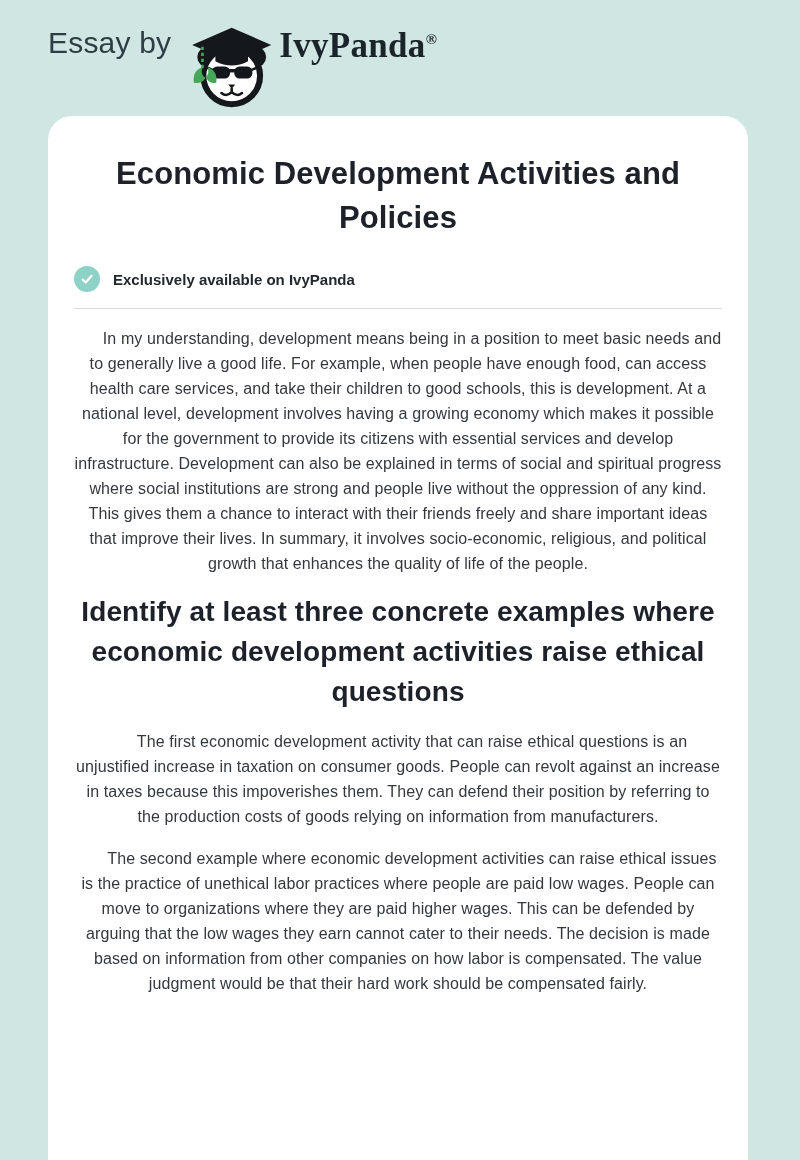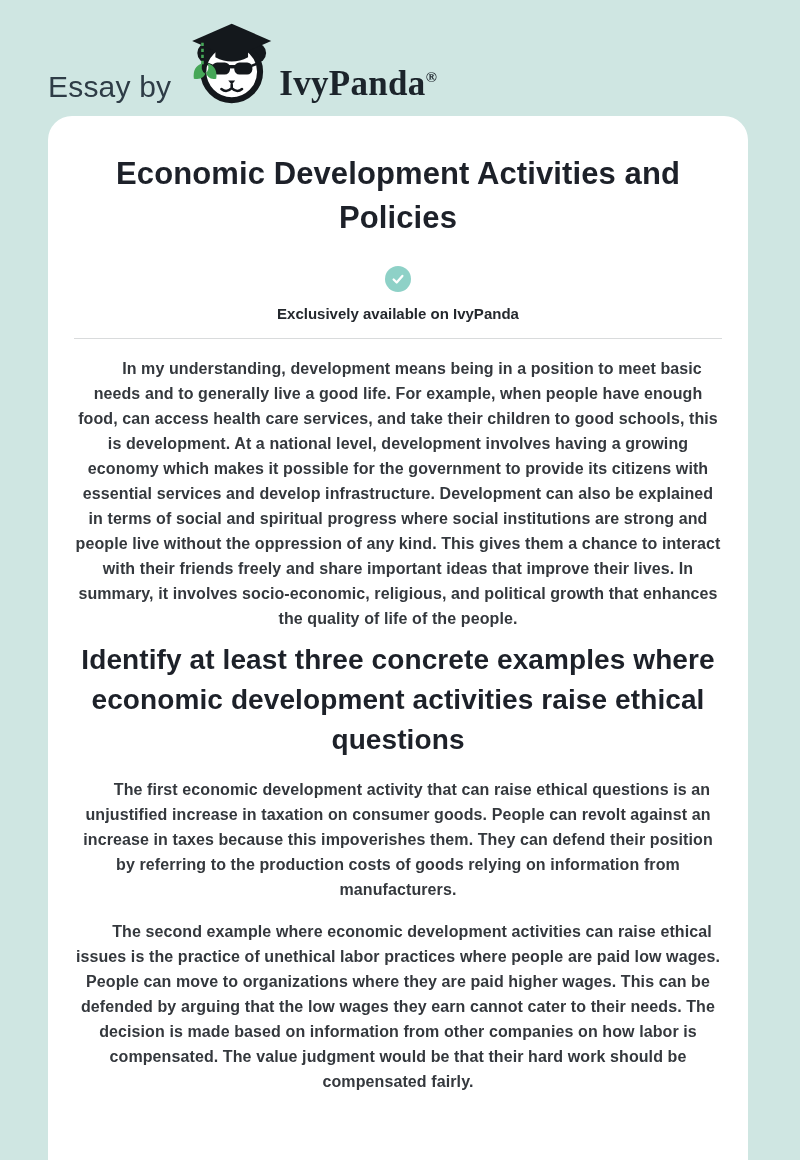--- a/index.html
+++ b/index.html
@@ -6,21 +6,21 @@
   html,body { width:800px; }
   body {
     height:1160px;
     background:#cfe6e2;
     font-family:"Liberation Sans", sans-serif;
     overflow:hidden;
   }
   
   .header {
     display:flex;
-    align-items:flex-end;
+    align-items:flex-start;
     padding:26px 0 0 48px;
     height:104px;
   }
   .essay-by {
     font-size:30px;
     font-weight:400;
     color:#2e3c46;
     letter-spacing:0.2px;
   }
   .logo {
@@ -57,21 +57,20 @@
     font-weight:700;
     color:#1d2129;
     margin-bottom:26px;
     letter-spacing:0.1px;
   }
   .badge-row {
     display:flex;
     align-items:center;
     gap:13px;
     margin-bottom:16px;
-    flex-direction:column;
   }
   .badge-circle {
     width:26px;
     height:26px;
     border-radius:50%;
     background:#8ed1c7;
     display:flex;
     align-items:center;
     justify-content:center;
     flex:0 0 auto;
@@ -94,28 +93,27 @@
     text-indent:28px;
     margin-top:20px;
   }
   p.body-para {
     font-size:16px;
     line-height:25px;
     color:#34383d;
     text-indent:28px;
     margin-top:17px;
     letter-spacing:0.1px;
-    font-weight:bold;
   }
   h2.subheading {
     font-size:28px;
     line-height:1.43;
     font-weight:700;
     color:#1d2129;
-    margin:9px 0 6px 0;
+    margin:16px 0 6px 0;
     letter-spacing:0.1px;
   }
 </style>
 </head>
 <body>
 
 <div class="header">
   <span class="essay-by">Essay by</span>
 
   <span class="logo">

